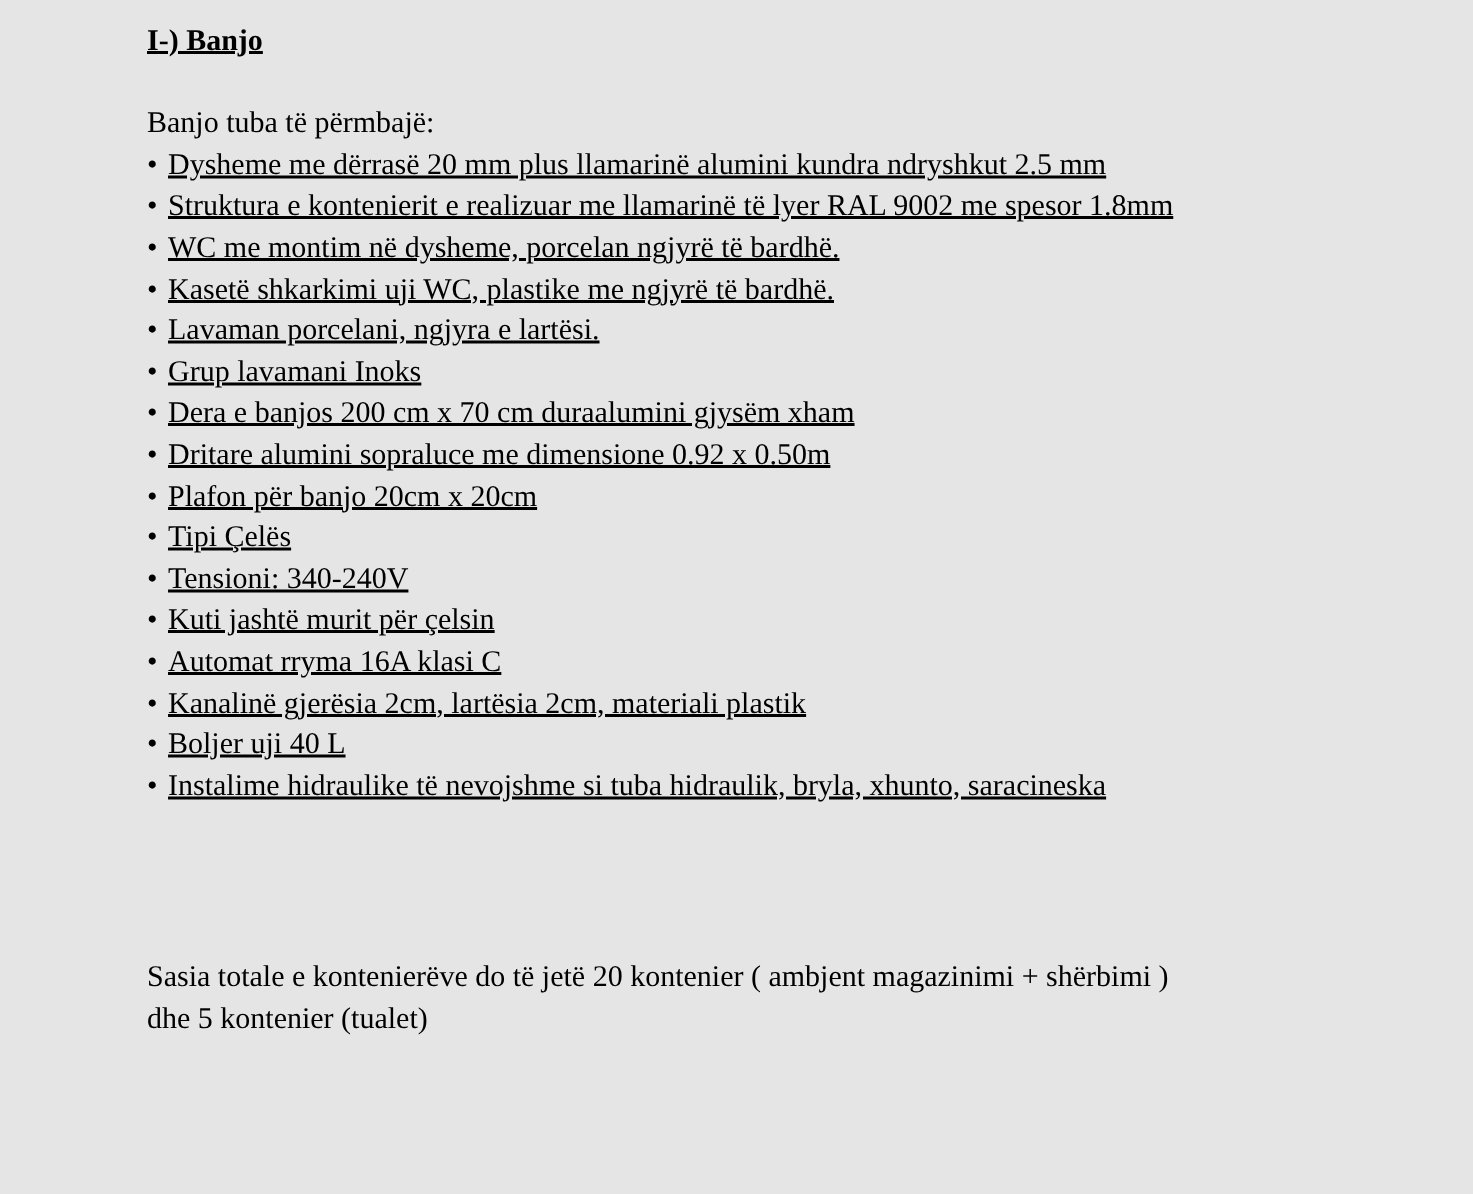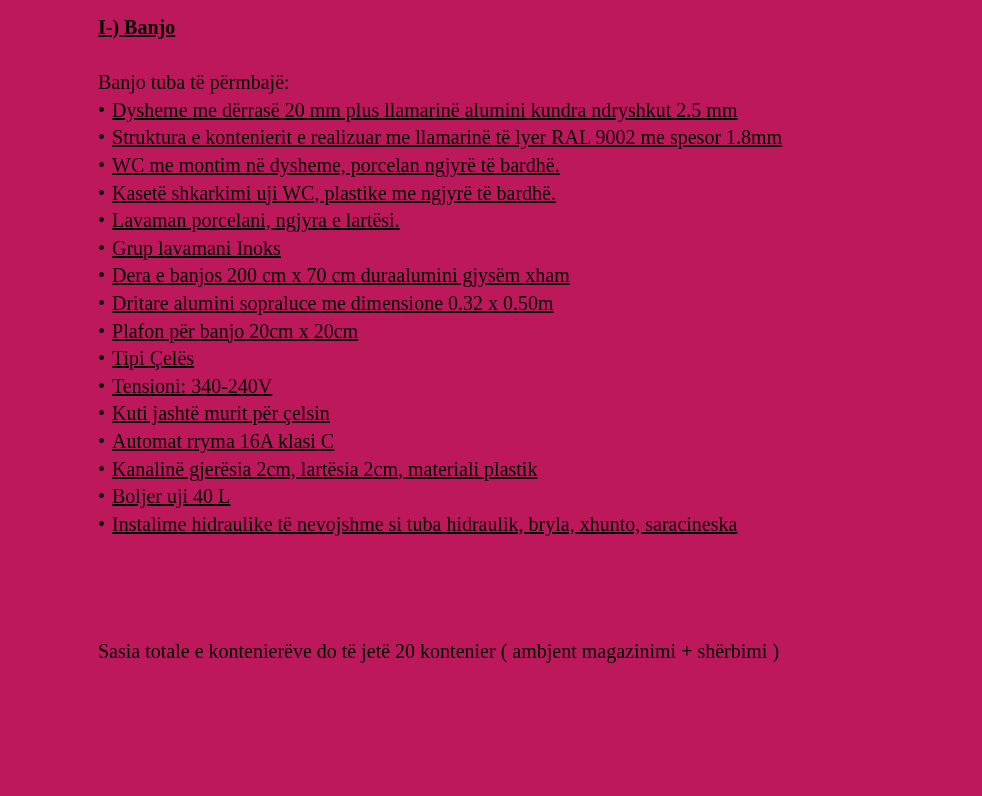--- a/index.html
+++ b/index.html
@@ -4,21 +4,21 @@
 <style>
   html, body {
     margin: 0;
     padding: 0;
     background: #ffffff;
   }
   .page {
     position: relative;
     width: 982px;
     height: 796px;
-    background: #be185d;
+    background: #e5e5e5;
     color: #000000;
     font-family: "Liberation Serif", serif;
     font-size: 20px;
     line-height: 27.6px;
     box-sizing: border-box;
     padding: 14px 30px 0 98px;
     overflow: hidden;
   }
   .doc-title {
     font-size: 20px;
@@ -89,21 +89,21 @@
       <li class="bullet-item">
         <span class="bullet-glyph">•</span>
         <span class="bullet-text">Grup lavamani Inoks</span>
       </li>
       <li class="bullet-item">
         <span class="bullet-glyph">•</span>
         <span class="bullet-text">Dera e banjos 200 cm x 70 cm duraalumini gjysëm xham</span>
       </li>
       <li class="bullet-item">
         <span class="bullet-glyph">•</span>
-        <span class="bullet-text">Dritare alumini sopraluce me dimensione 0.32 x 0.50m</span>
+        <span class="bullet-text">Dritare alumini sopraluce me dimensione 0.92 x 0.50m</span>
       </li>
       <li class="bullet-item">
         <span class="bullet-glyph">•</span>
         <span class="bullet-text">Plafon për banjo 20cm x 20cm</span>
       </li>
       <li class="bullet-item">
         <span class="bullet-glyph">•</span>
         <span class="bullet-text">Tipi Çelës</span>
       </li>
       <li class="bullet-item">
@@ -127,14 +127,15 @@
         <span class="bullet-text">Boljer uji 40 L</span>
       </li>
       <li class="bullet-item">
         <span class="bullet-glyph">•</span>
         <span class="bullet-text">Instalime hidraulike të nevojshme si tuba hidraulik, bryla, xhunto, saracineska</span>
       </li>
     </ul>
 
   <p class="summary">
     <span class="summary-line">Sasia totale e kontenierëve do të jetë 20 kontenier ( ambjent magazinimi + shërbimi )</span>
+    <span class="summary-line">dhe 5 kontenier (tualet)</span>
   </p>
 </div>
 
 </body></html>

